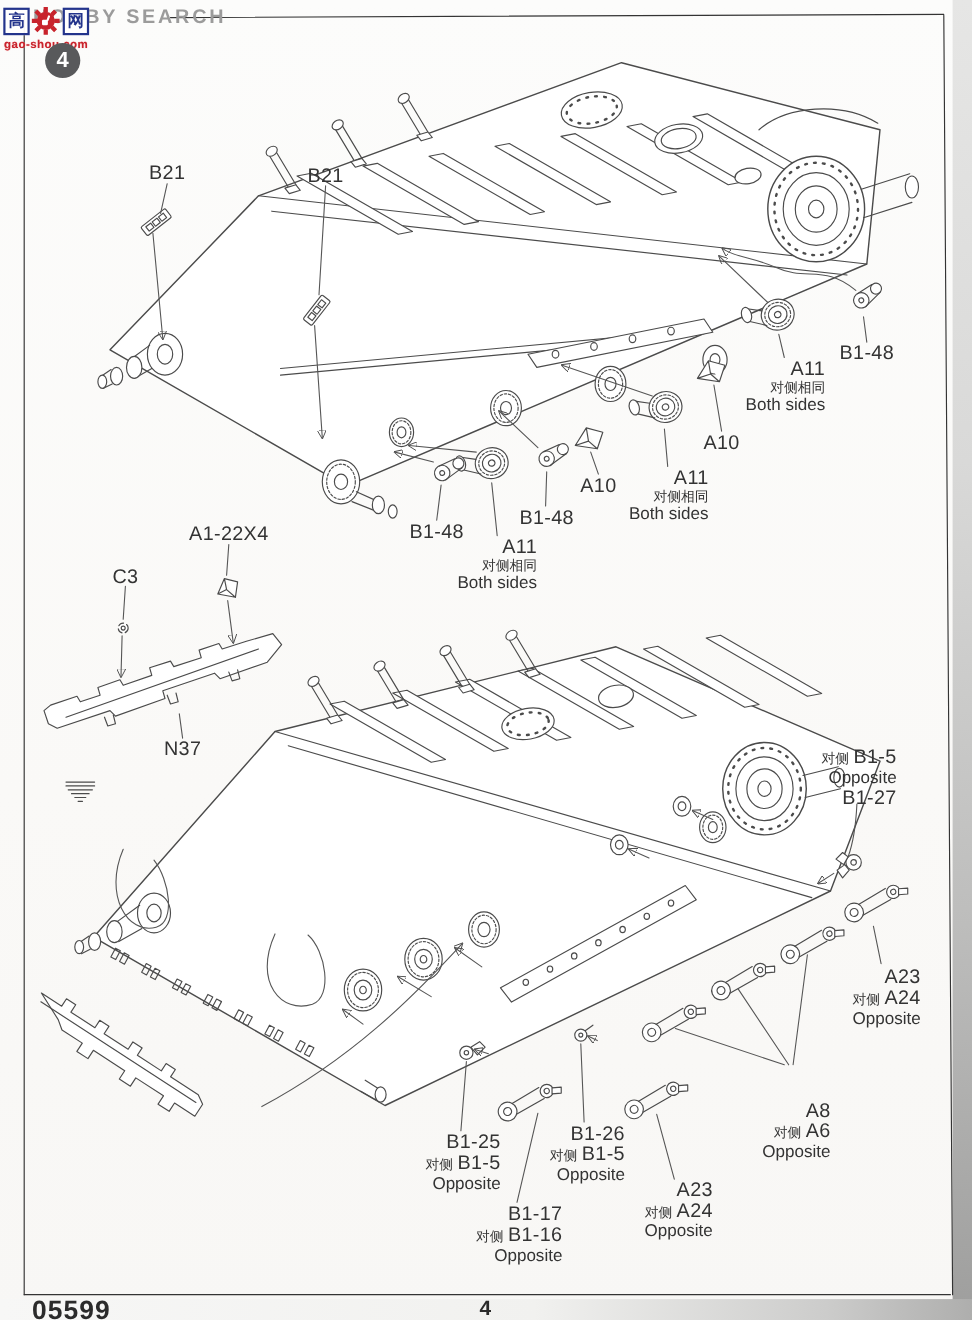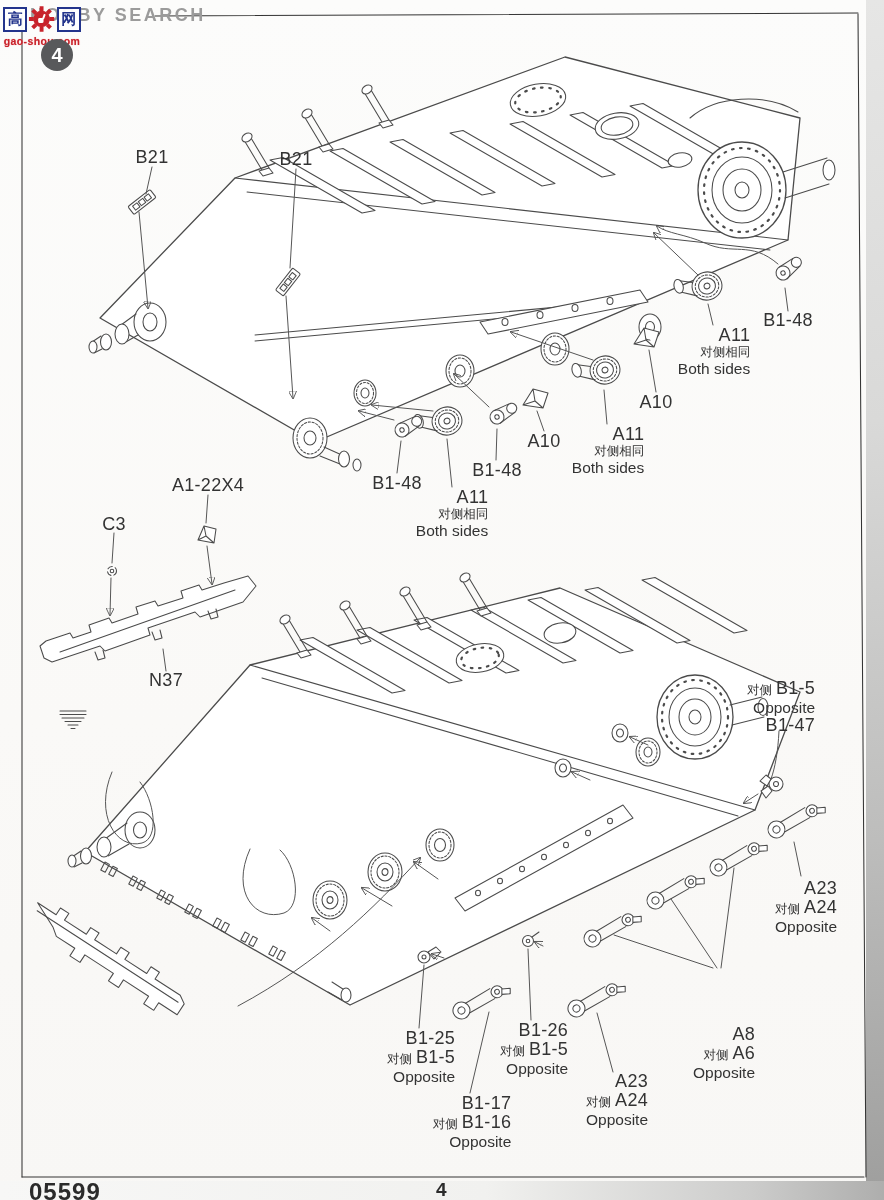--- a/index.html
+++ b/index.html
@@ -543,30 +543,30 @@
   <div class="lbl" style="left:114px;top:515px">
     <span class="part">C3</span>
     </div>
   <div class="lbl" style="left:166px;top:671px">
     <span class="part">N37</span>
     </div>
 
   <div class="lbl" style="left:781px;top:679px">
     <span class="row"><span class="cn-i">对侧</span><span class="part">B1-5</span></span>
     <span class="en">Opposite</span>
-    <span class="part">B1-47</span>
+    <span class="part">B1-27</span>
     </div>
 
   <div class="lbl" style="left:806px;top:879px">
     <span class="part">A23</span>
     <span class="row"><span class="cn-i">对侧</span><span class="part">A24</span></span>
     <span class="en">Opposite</span>
     </div>
 
-  <div class="lbl" style="left:724px;top:1025px">
+  <div class="lbl" style="left:724px;top:1000px">
     <span class="part">A8</span>
     <span class="row"><span class="cn-i">对侧</span><span class="part">A6</span></span>
     <span class="en">Opposite</span>
     </div>
 
   <div class="lbl" style="left:534px;top:1021px">
     <span class="part">B1-26</span>
     <span class="row"><span class="cn-i">对侧</span><span class="part">B1-5</span></span>
     <span class="en">Opposite</span>
     </div>

